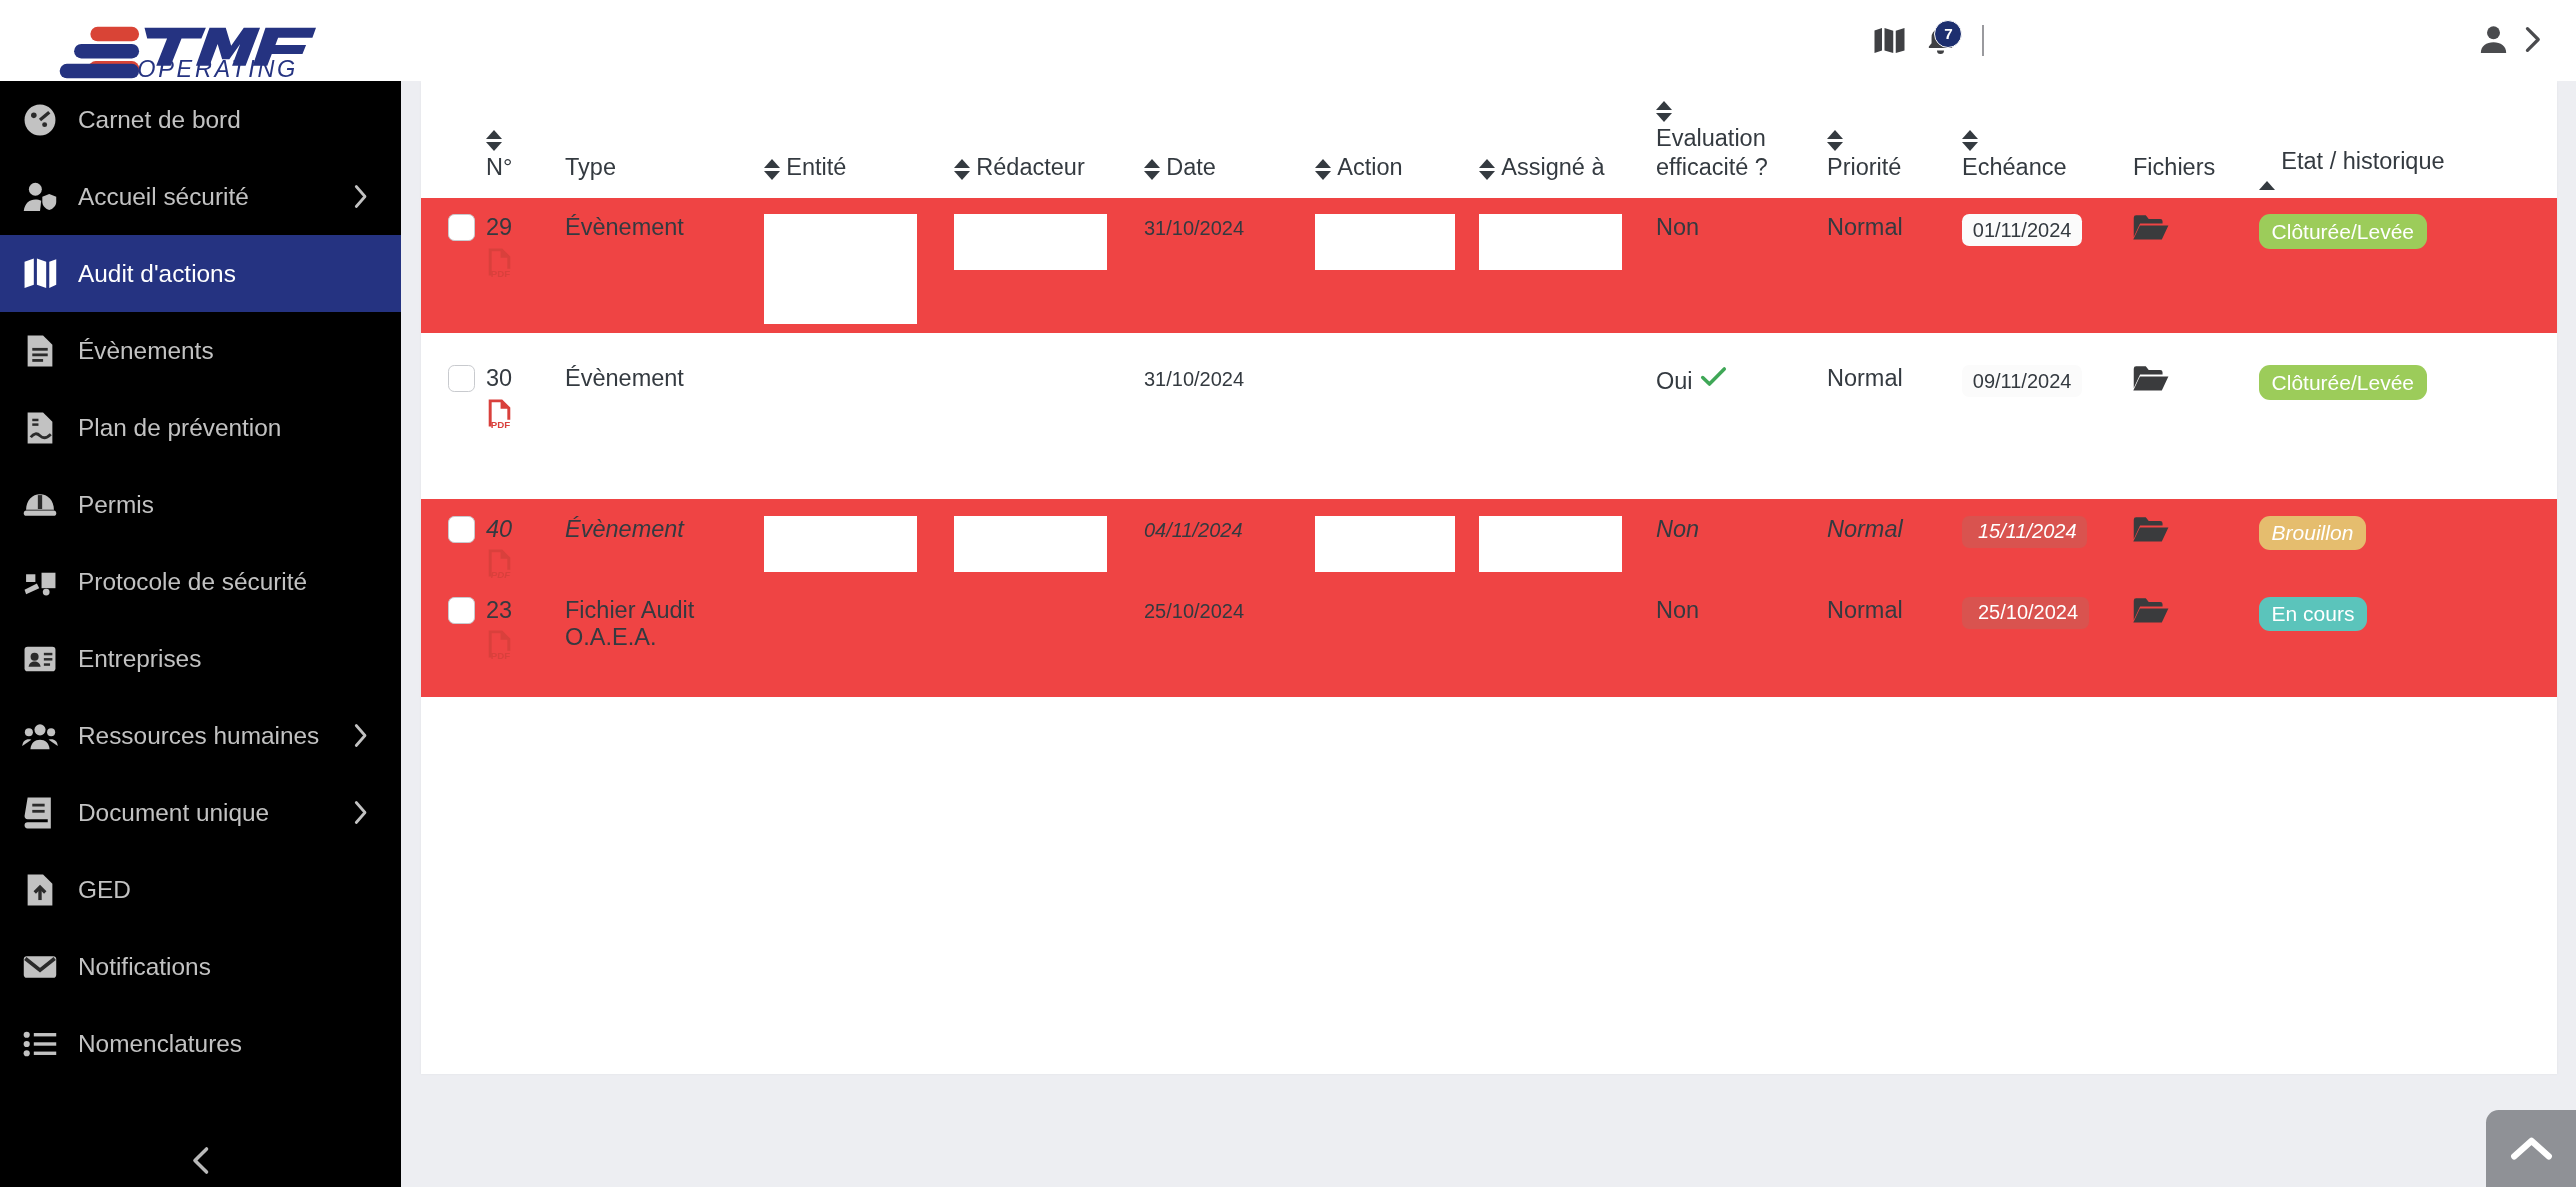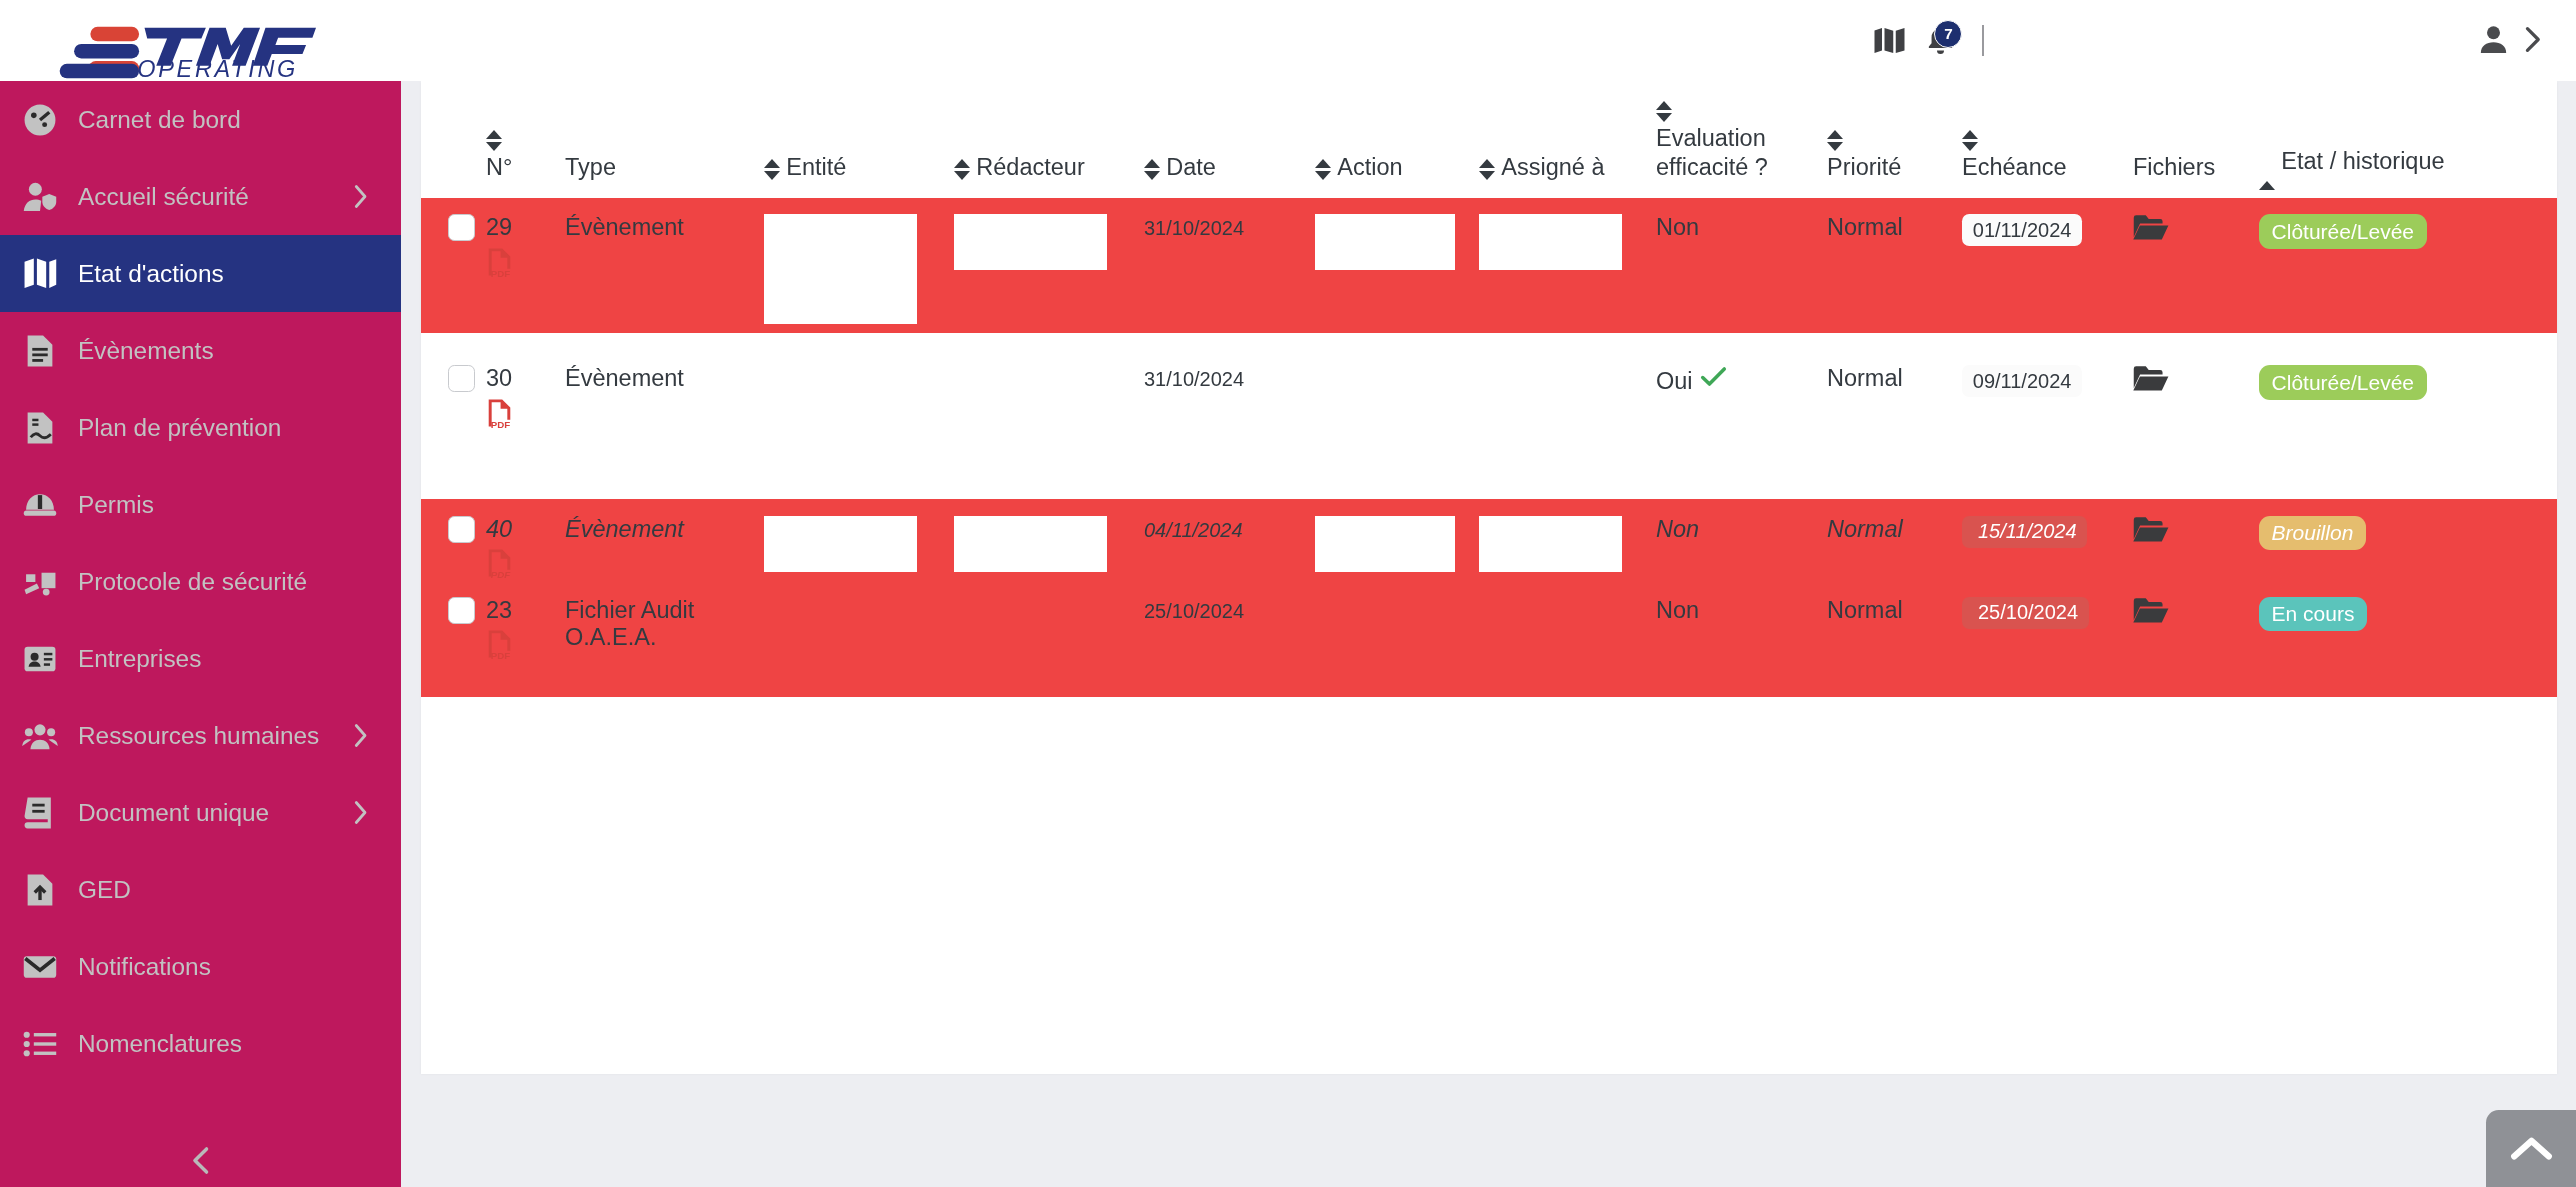--- a/index.html
+++ b/index.html
@@ -50,21 +50,21 @@
   }
   .tb-user {
     display: flex; align-items: center; gap: 12.6px;
     margin-left: 487px; color: #4a4b4e;
   }
 
   
   .sidebar {
     position: absolute; top: 81px; left: 0;
     width: 401px; height: 1107px;
-    background: #be185d;
+    background: #000000;
     z-index: 20;
     overflow: hidden;
   }
   .nav-item {
     display: flex; align-items: center;
     height: 77px;
     padding: 0 31px 0 20px;
     color: #c2c2c2;
     font-size: 24.4px;
     position: relative;
@@ -311,21 +311,21 @@
         </span>
       </div>
       <div class="nav-item active">
         <span class="nav-icon">
           <svg width="36" height="34" viewBox="0 0 22 22">
             <path d="M1 3 L7 1 L7 18 L1 20 Z" fill="#ffffff"></path>
             <path d="M9 1 L15 3 L15 20 L9 18 Z" fill="#ffffff"></path>
             <path d="M17 3 L21.5 1.4 L21.5 18 L17 20 Z" fill="#ffffff"></path>
           </svg>
         </span>
-        <span class="nav-label">Etat d'actions</span>
+        <span class="nav-label">Audit d'actions</span>
       </div>
       <div class="nav-item">
         <span class="nav-icon">
           <svg width="36" height="34" viewBox="0 0 22 22">
             <path d="M3 1 h10 l6 6 v14 h-16 z" fill="#c2c2c2"></path>
             <rect x="6" y="9" width="10" height="1.8" fill="#2b2b2b"></rect>
             <rect x="6" y="12.6" width="10" height="1.8" fill="#2b2b2b"></rect>
             <rect x="6" y="16.2" width="7" height="1.8" fill="#2b2b2b"></rect>
           </svg>
         </span>

